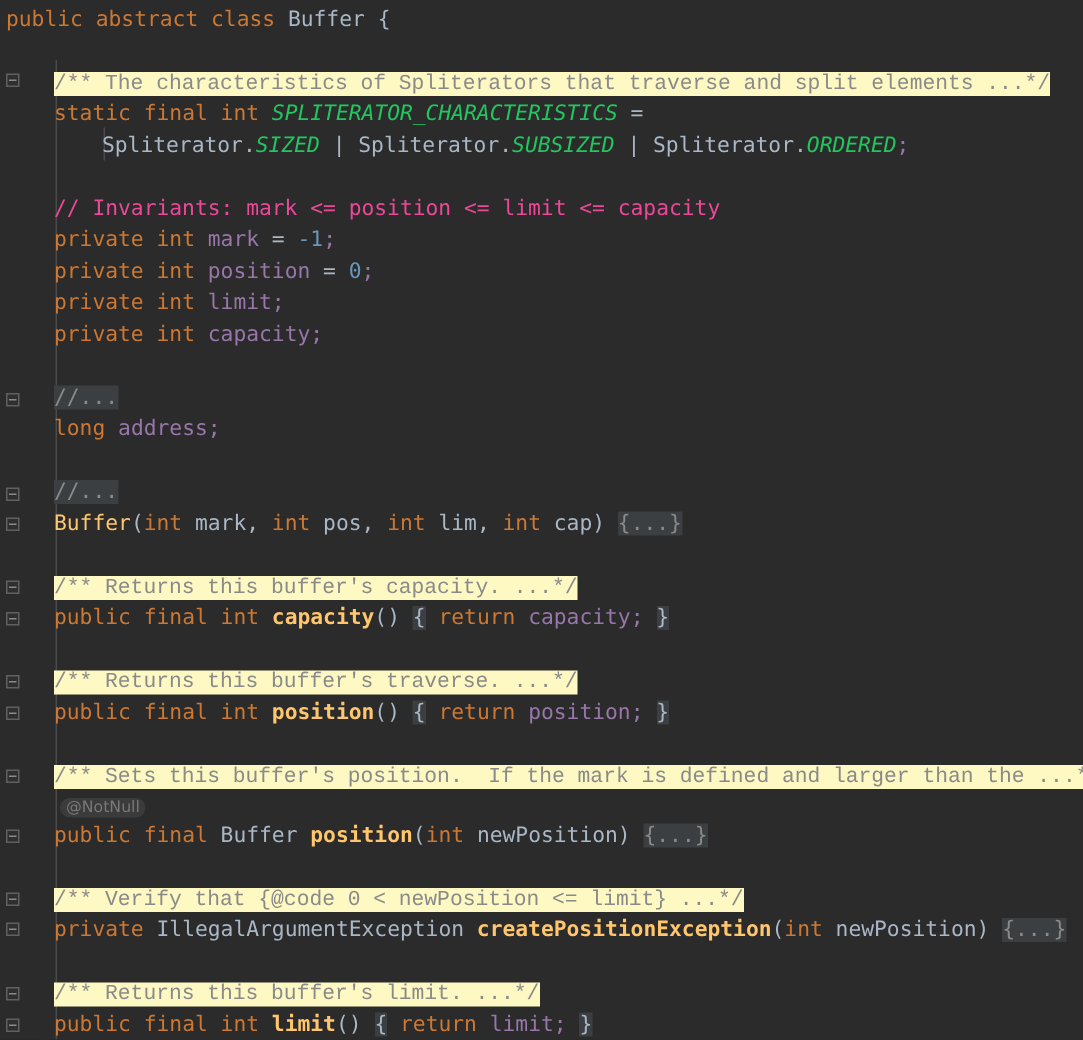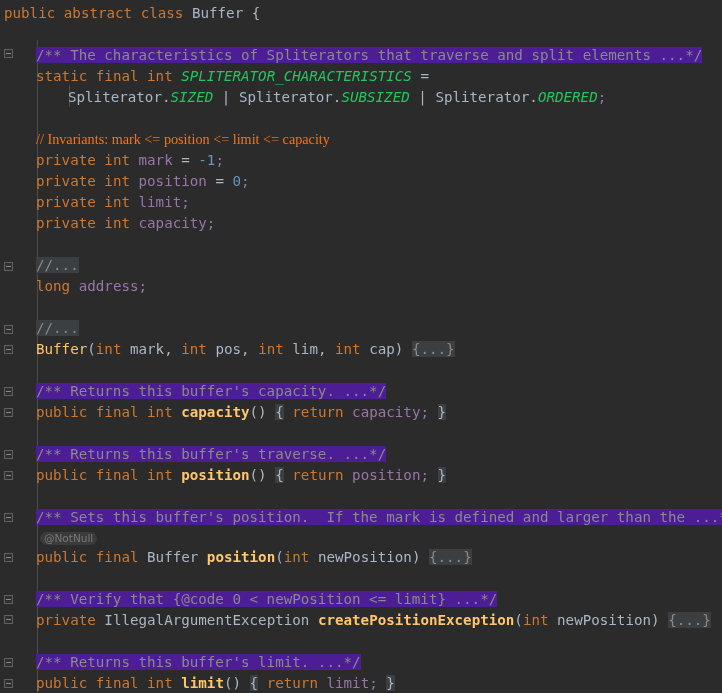--- a/index.html
+++ b/index.html
@@ -81,34 +81,35 @@
 
   
   .kw      { color: #cc7832; }          
   .type    { color: #a9b7c6; }          
   .field   { color: #9876aa; }          
   .sfield  { color: #22c55e; font-style: italic; }  
   .method  { color: #ffc66d; font-weight: bold; }   
   .ctor    { color: #ffc66d; }          
   .num     { color: #6897bb; }          
   .punct   { color: #a9b7c6; }
-  .cmt     { color: #f97316; font-family: Liberation Serif, serif; }          
+  .cmt     { color: #ec4899; }          
 
   
   .fold {
     background: #3c3f41;
     color: #8a8a8a;
   }
   .foldbrace {
     background: #3c3f41;
     color: #a9b7c6;
   }
   .folddoc {
-    background: #4c1d95;
+    background: #fef9c3;
     color: #8a8a8a;
+    font-family: Liberation Mono, monospace;
   }
 
   
   .inlay {
     display: inline-block;
     font-family: "DejaVu Sans", "Liberation Sans", sans-serif;
     font-size: 10.5px;
     line-height: 13px;
     padding: 0 4px;
     border-radius: 7px;

